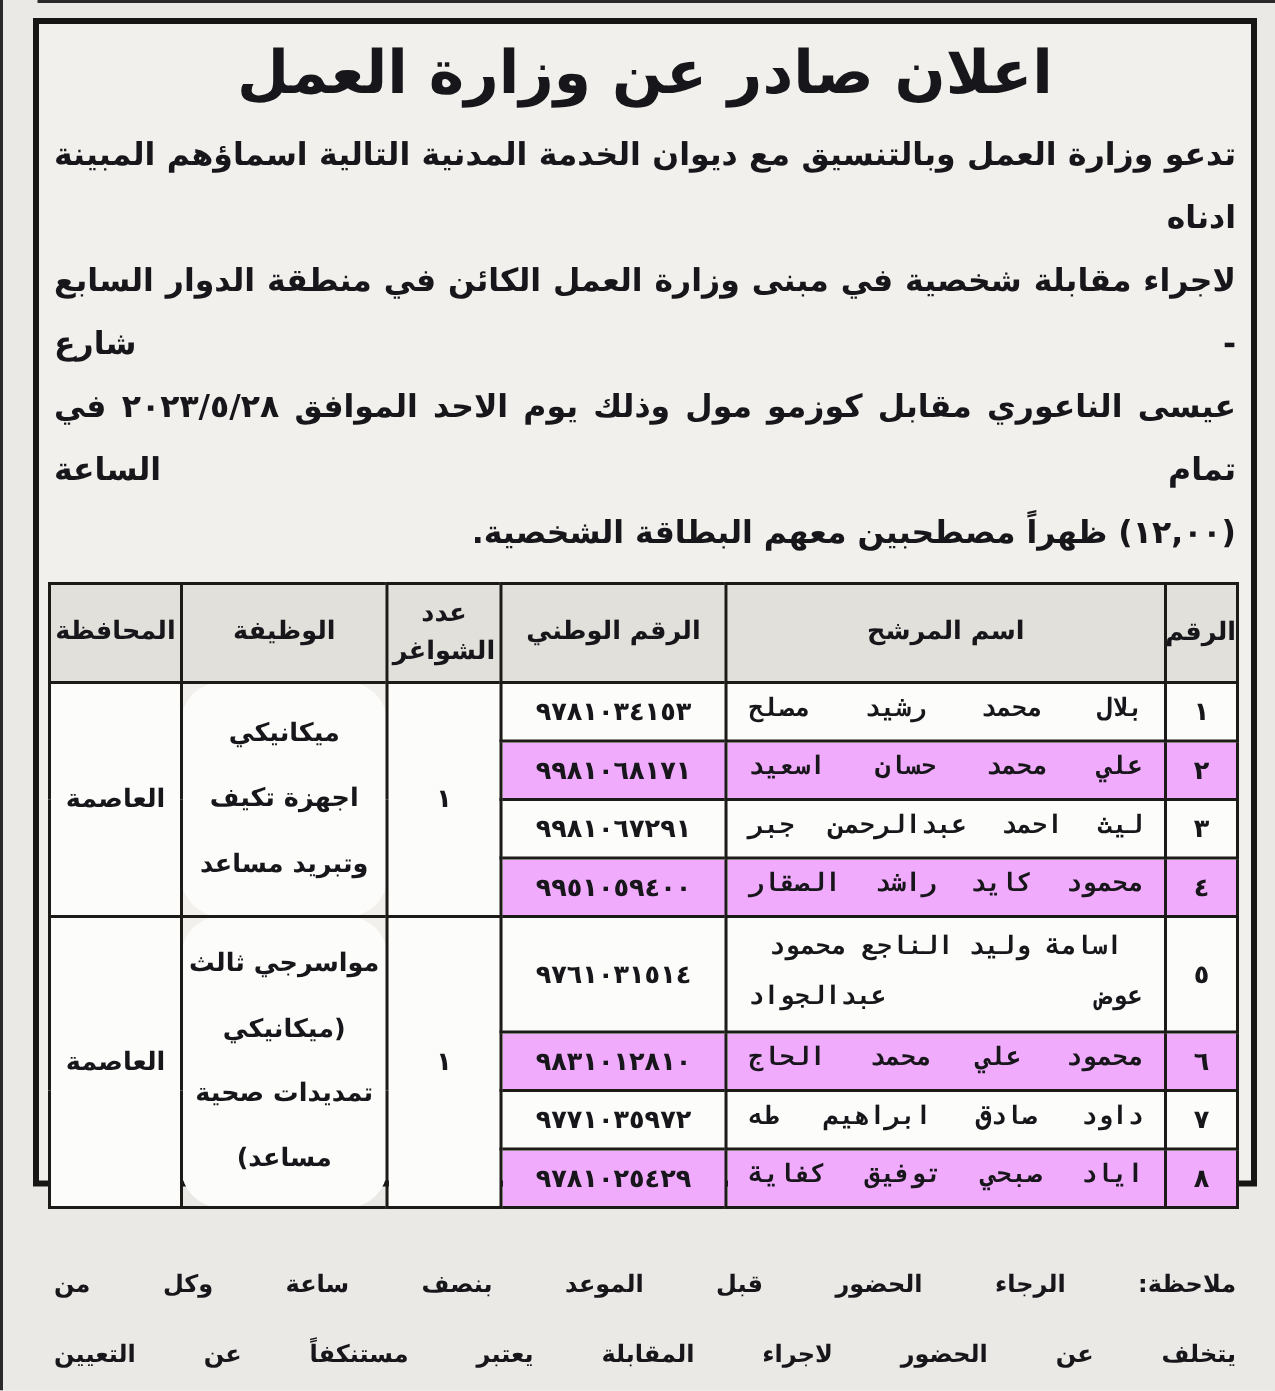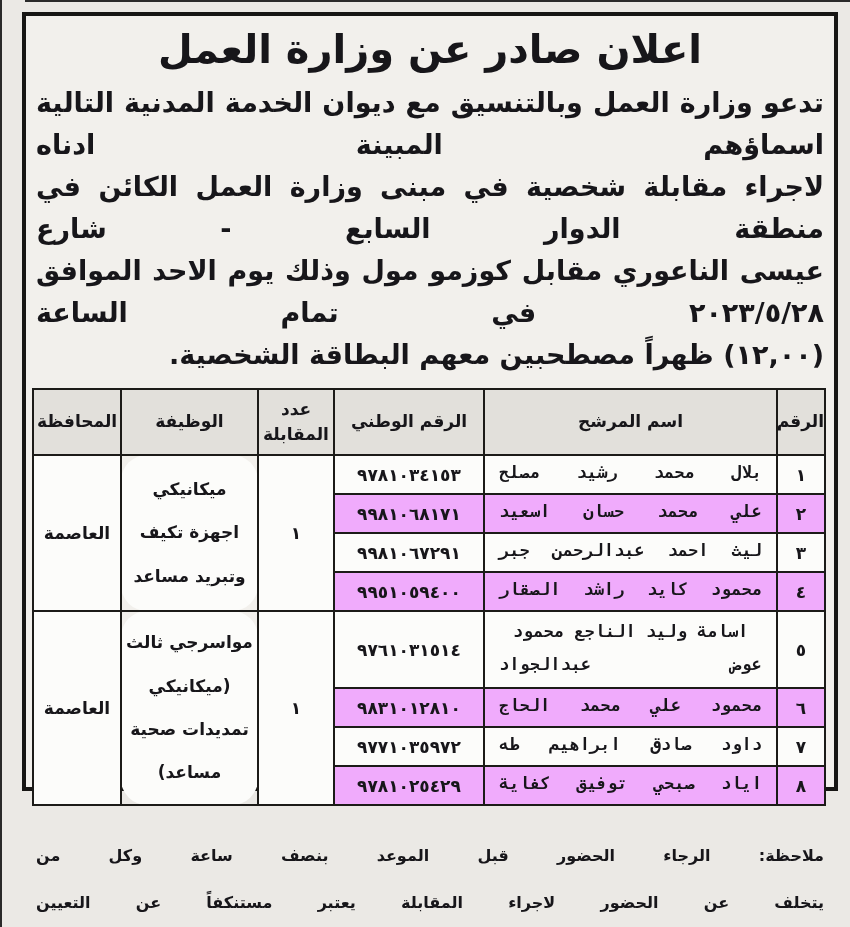--- a/index.html
+++ b/index.html
@@ -25,21 +25,21 @@
   }
   .title {
     text-align:center;
     font-size:40px;
     font-weight:bold;
     margin-top:6px;
     letter-spacing:0px;
   }
   .body-text {
     margin:10px 2px 0 2px;
-    font-size:27px;
+    font-size:21px;
     font-weight:bold;
     line-height:42px;
   }
   .body-line { text-align:justify; text-align-last:justify; }
   .body-line.last { text-align:right; text-align-last:right; }
 
   table.roster {
     width:792px;
     margin:12px auto 0 auto;
     border-collapse:collapse;
@@ -102,21 +102,21 @@
       <col style="width:150px">
       <col style="width:76px">
       <col style="width:137px">
       <col style="width:88px">
     </colgroup>
     <tbody>
       <tr class="hdr">
         <td>الرقم</td>
         <td>اسم المرشح</td>
         <td>الرقم الوطني</td>
-        <td>عدد المقابلة</td>
+        <td>عدد الشواغر</td>
         <td>الوظيفة</td>
         <td>المحافظة</td>
       </tr>
 
       <tr class="r">
         <td>١</td>
         <td class="name-cell">بلال محمد رشيد مصلح</td>
         <td class="id-cell">٩٧٨١٠٣٤١٥٣</td>
         <td class="merged" rowspan="4">١</td>
         <td class="merged job-cell" rowspan="4">ميكانيكي اجهزة تكيف وتبريد مساعد</td>

